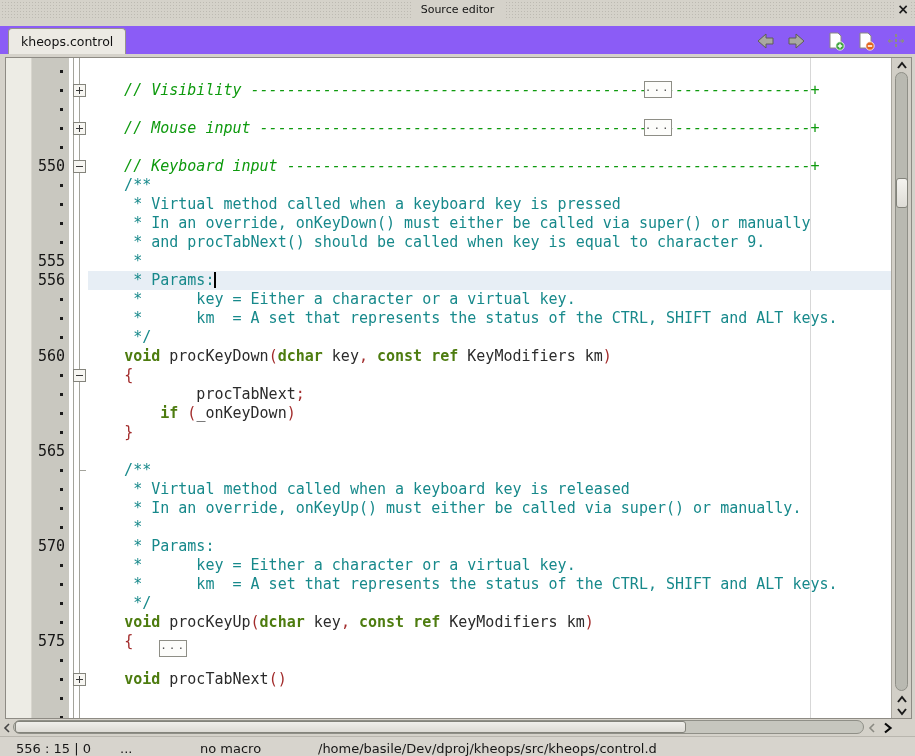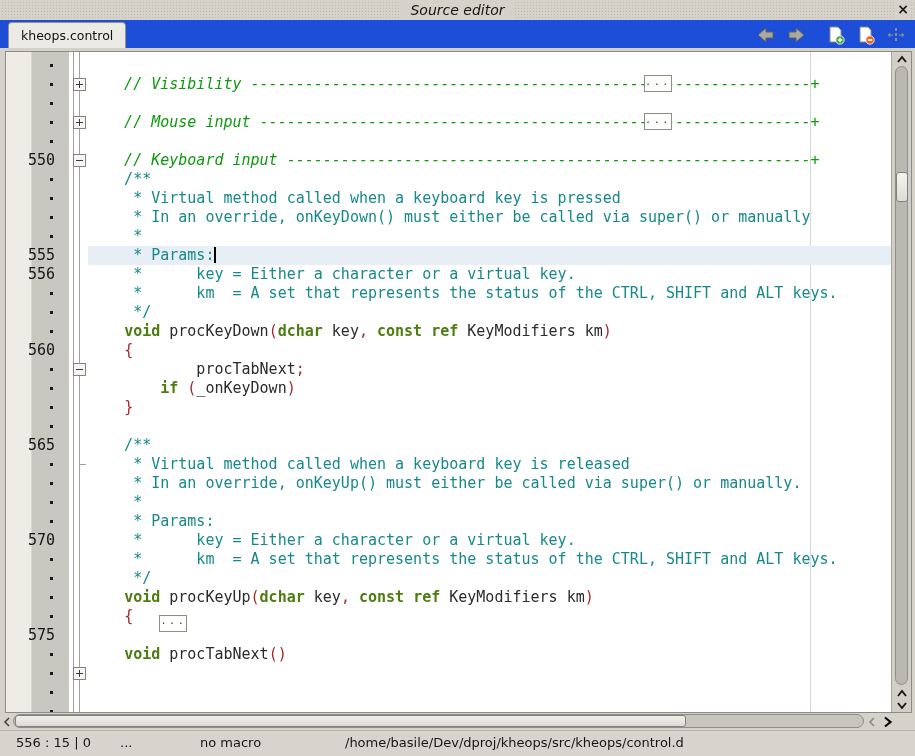--- a/index.html
+++ b/index.html
@@ -4,40 +4,40 @@
 <style>
   * { box-sizing: border-box; margin: 0; padding: 0; }
   html,body { width:915px; height:756px; }
   body { font-family:"DejaVu Sans", sans-serif; background:#D5D2CA; }
   .window { position:relative; width:915px; height:756px; background:#D5D2CA; overflow:hidden; }
 
   
   .titlebar { position:relative; height:20px; background:#D5D2CA;
     background-image:radial-gradient(#BDBAB2 22%, rgba(0,0,0,0) 24%);
     background-size:3px 3px; background-position:1px 7px; display:flex; align-items:center; justify-content:center; }
-  .titlebar .title { background:#D5D2CA; padding:0 10px; font-size:14px; color:#141414; line-height:20px;font-style:italic; }
+  .titlebar .title { background:#D5D2CA; padding:0 10px; font-size:11px; color:#141414; line-height:20px; }
   .titlebar .close { position:absolute; right:4px; top:0; width:16px; height:20px; background:#D5D2CA;
     color:#1b1b1b; font-weight:bold; font-size:14px; line-height:19px; text-align:center; cursor:default; }
 
   
-  .tabbar { position:relative; height:28px; background:#1d4ed8; }
+  .tabbar { position:relative; height:28px; background:#8b5cf6;margin-top:6px; }
   .tab { position:absolute; left:8px; top:2px; height:26px; background:#ECEAE4; border:1px solid #96938B;
     border-bottom:none; border-radius:4px 4px 0 0; padding:0 12px; font-size:12.5px; color:#111;
     display:flex; align-items:center; }
   .toolbar { position:absolute; right:8px; top:3px; height:24px; display:flex; align-items:center; gap:8px; }
   .toolbar .tbtn { width:22px; height:22px; display:flex; align-items:center; justify-content:center; }
   .toolbar .gap { width:2px; }
 
   
   .editor-wrap { position:relative; margin:3px 3px 0 5px; height:662px; border:1px solid #8E8B84;
     background:#fff; display:flex; overflow:hidden; }
   .gutter-strip { width:26px; background:#EDECE5; border-right:1px solid #D8D6CE; }
   .gutter-nums { width:37px; background:#C9C8C0; padding-top:4px; font-family:"DejaVu Sans Mono", monospace;
     font-size:15px; color:#151515; }
-  .num-row { height:19px; display:flex; align-items:center; justify-content:flex-end; padding-right:14px; line-height:19px; }
+  .num-row { height:19px; display:flex; align-items:center; justify-content:flex-end; padding-right:4px; line-height:19px; }
   .dot { width:3px; height:3px; background:#1a1a1a; margin-right:2px; }
   .fold-col { position:relative; width:19px; background:#fff;
     background-image:linear-gradient(#A3A39B,#A3A39B),linear-gradient(#A3A39B,#A3A39B);
     background-size:1px 100%,1px 100%; background-position:4px 0,10px 0; background-repeat:no-repeat; }
   .fold-box { position:absolute; left:4px; width:13px; height:13px; background:#F7F6F2; border:1px solid #84847C; }
   .fold-box::before { content:""; position:absolute; left:2px; top:5px; width:7px; height:1px; background:#3a3a3a; }
   .fold-box.plus::after { content:""; position:absolute; left:5px; top:2px; width:1px; height:7px; background:#3a3a3a; }
   .fold-tick { position:absolute; left:10px; width:7px; height:1px; background:#A3A39B; }
 
   .code-area { position:relative; flex:1; background:#fff; overflow:hidden;
@@ -78,21 +78,21 @@
     background:linear-gradient(#F0EFEB,#DDDBD5); border:1px solid #83837B; border-radius:3px; }
   .hs-left  { left:1px; top:0; bottom:0; width:12px; }
   .hs-prev  { right:37px; top:0; bottom:0; width:12px; }
   .hs-next  { right:21px; top:0; bottom:0; width:14px; }
   .hs-corner { position:absolute; right:0; top:0; bottom:0; width:20px; background:#D5D2CA; }
 
   
   .statusbar { position:relative; height:26px; background:#D7D4CD; border-top:1px solid #B9B6AE;
     font-size:13px; color:#161616; }
   .statusbar span { position:absolute; top:4px; white-space:pre; }
-  .st-pos { left:16px; }  .st-ell { left:120px; }  .st-macro { left:200px; }  .st-file { left:318px;margin-left:27px; }
+  .st-pos { left:16px; }  .st-ell { left:120px; }  .st-macro { left:200px; }  .st-file { left:318px; }
 </style>
 </head>
 <body>
 
 <div class="window">
 
   <div class="titlebar">
     <span class="title">Source editor</span>
     <span class="close">×</span>
   </div>
@@ -245,20 +245,21 @@
       <div id="code-lines">
           <div class="code-line"></div>
           <div class="code-line"><span class="s-cmt">    // Visibility --------------------------------------------------------------+</span><span class="collapse-box right">...</span></div>
           <div class="code-line"></div>
           <div class="code-line"><span class="s-cmt">    // Mouse input -------------------------------------------------------------+</span><span class="collapse-box right">...</span></div>
           <div class="code-line"></div>
           <div class="code-line"><span class="s-cmt">    // Keyboard input ----------------------------------------------------------+</span></div>
           <div class="code-line"><span class="s-doc">    /**</span></div>
           <div class="code-line"><span class="s-doc">     * Virtual method called when a keyboard key is pressed</span></div>
           <div class="code-line"><span class="s-doc">     * In an override, onKeyDown() must either be called via super() or manually</span></div>
+          <div class="code-line"><span class="s-doc">     * and procTabNext() should be called when key is equal to character 9.</span></div>
           <div class="code-line"><span class="s-doc">     *</span></div>
           <div class="code-line current"><span class="s-doc">     * Params:</span><span class="caret"></span></div>
           <div class="code-line"><span class="s-doc">     *      key = Either a character or a virtual key.</span></div>
           <div class="code-line"><span class="s-doc">     *      km  = A set that represents the status of the CTRL, SHIFT and ALT keys.</span></div>
           <div class="code-line"><span class="s-doc">     */</span></div>
           <div class="code-line"><span class="s-id">    </span><span class="s-kw">void</span><span class="s-id"> procKeyDown</span><span class="s-pun">(</span><span class="s-kw">dchar</span><span class="s-id"> key</span><span class="s-pun">,</span><span class="s-id"> </span><span class="s-kw">const</span><span class="s-id"> </span><span class="s-kw">ref</span><span class="s-id"> KeyModifiers km</span><span class="s-pun">)</span></div>
           <div class="code-line"><span class="s-id">    </span><span class="s-pun">{</span></div>
           <div class="code-line"><span class="s-id">            procTabNext</span><span class="s-pun">;</span></div>
           <div class="code-line"><span class="s-id">        </span><span class="s-kw">if</span><span class="s-id"> </span><span class="s-pun">(</span><span class="s-id">_onKeyDown</span><span class="s-pun">)</span></div>
           <div class="code-line"><span class="s-id">    </span><span class="s-pun">}</span></div>

